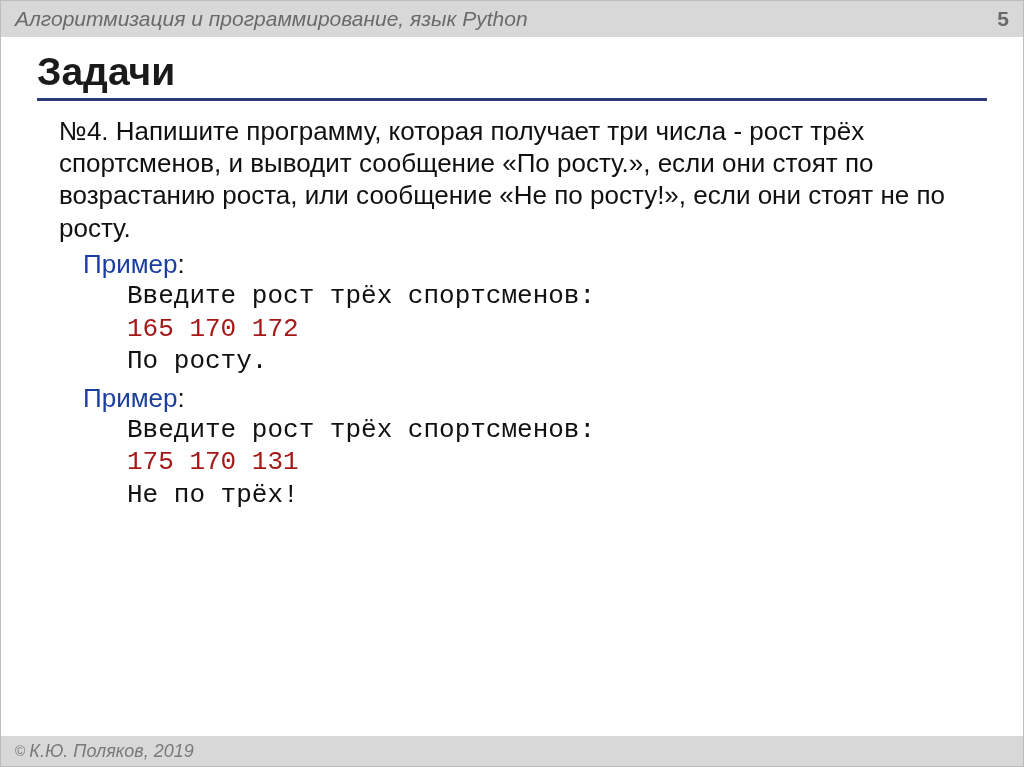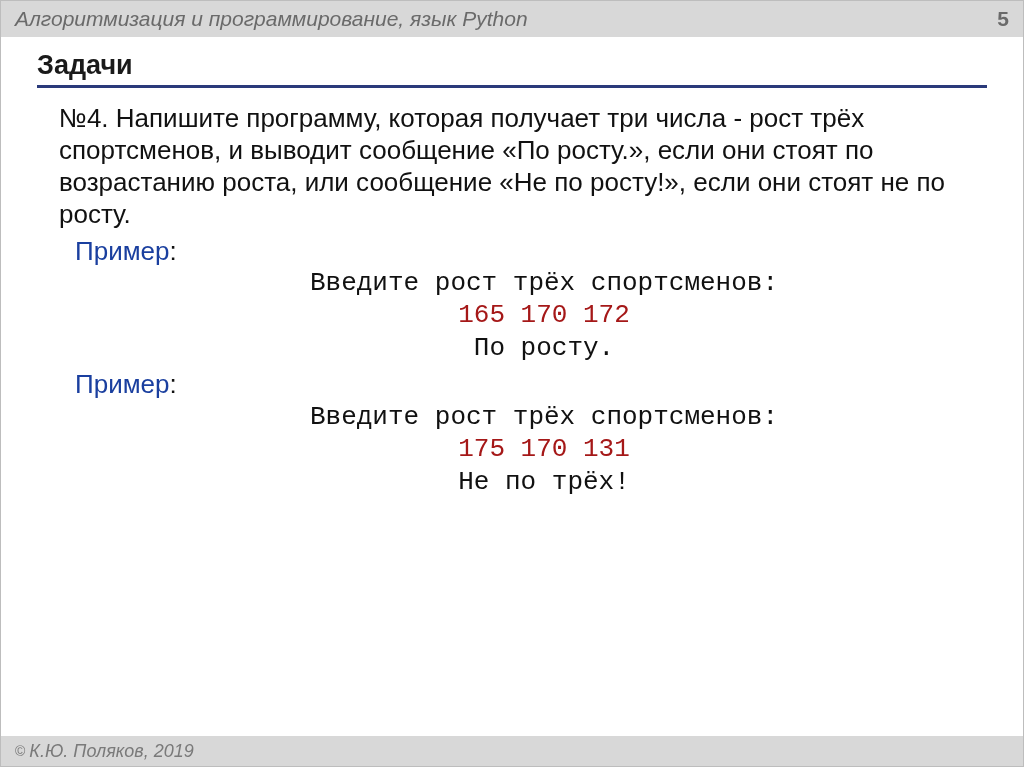--- a/index.html
+++ b/index.html
@@ -37,55 +37,54 @@
   }
   .header .page {
     font-size: 21px;
     font-weight: bold;
     font-style: normal;
   }
   .content {
     padding: 8px 36px 0 36px;
   }
   .h1 {
-    font-size: 27px;
+    font-size: 39px;
     font-weight: bold;
     color: #1a1a1a;
     margin: 6px 0 4px 0;
     line-height: 1.1;
   }
   .rule {
     border: none;
     border-top: 3px solid #2a3a7a;
     margin: 0 0 14px 0;
   }
   .body {
     padding: 0 18px 0 18px;
     font-size: 26px;
     line-height: 1.24;
     color: #111;
   }
   .para {
     margin: 4px;
   }
   .ex-block {
-    margin-left: 20px;
+    margin-left: 28px;
     margin-top: 4px;
   }
   .ex-label {
     color: #1a3f9f;
     font-size: 26px;
   }
   .mono {
     font-family: "Courier New", Courier, monospace;
     font-size: 26px;
     white-space: pre;
     margin-left: 44px;
     line-height: 1.25;
-    text-align: center;
   }
   .mono .input { color: #a51818; }
   .footer {
     position: absolute;
     bottom: 0;
     left: 0;
     right: 0;
     height: 30px;
     background: #d8d8d8;
     display: flex;

